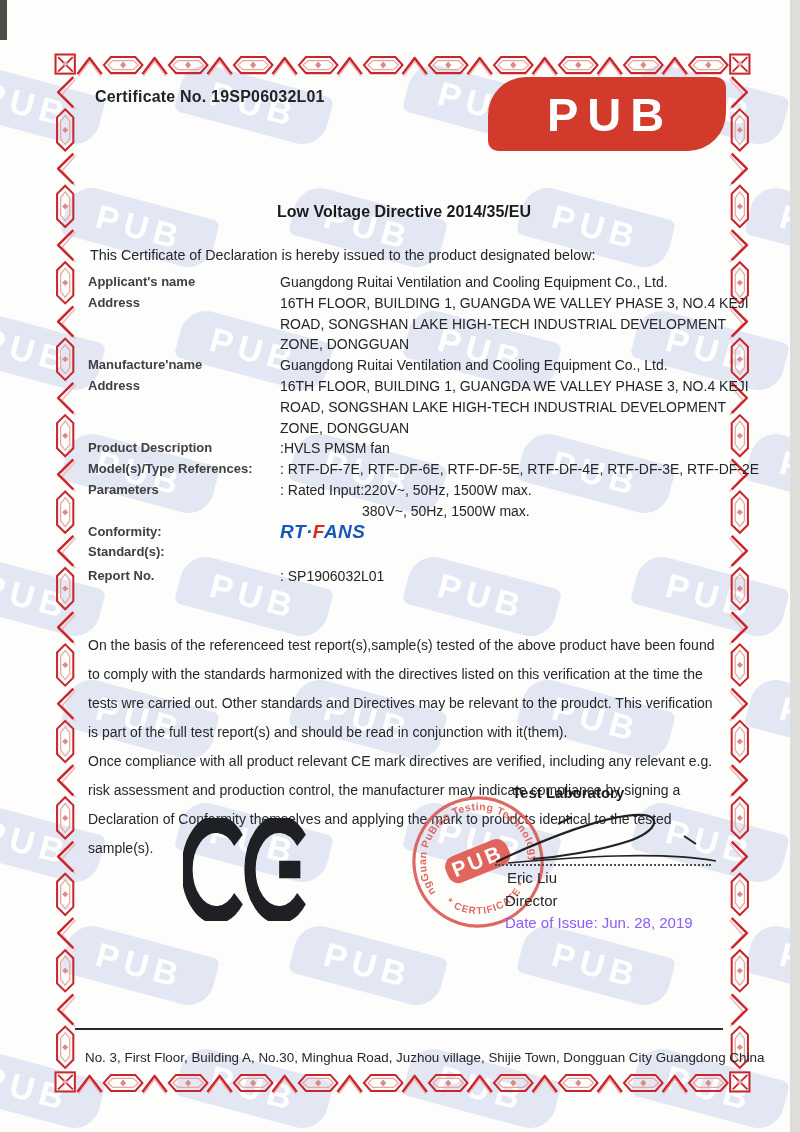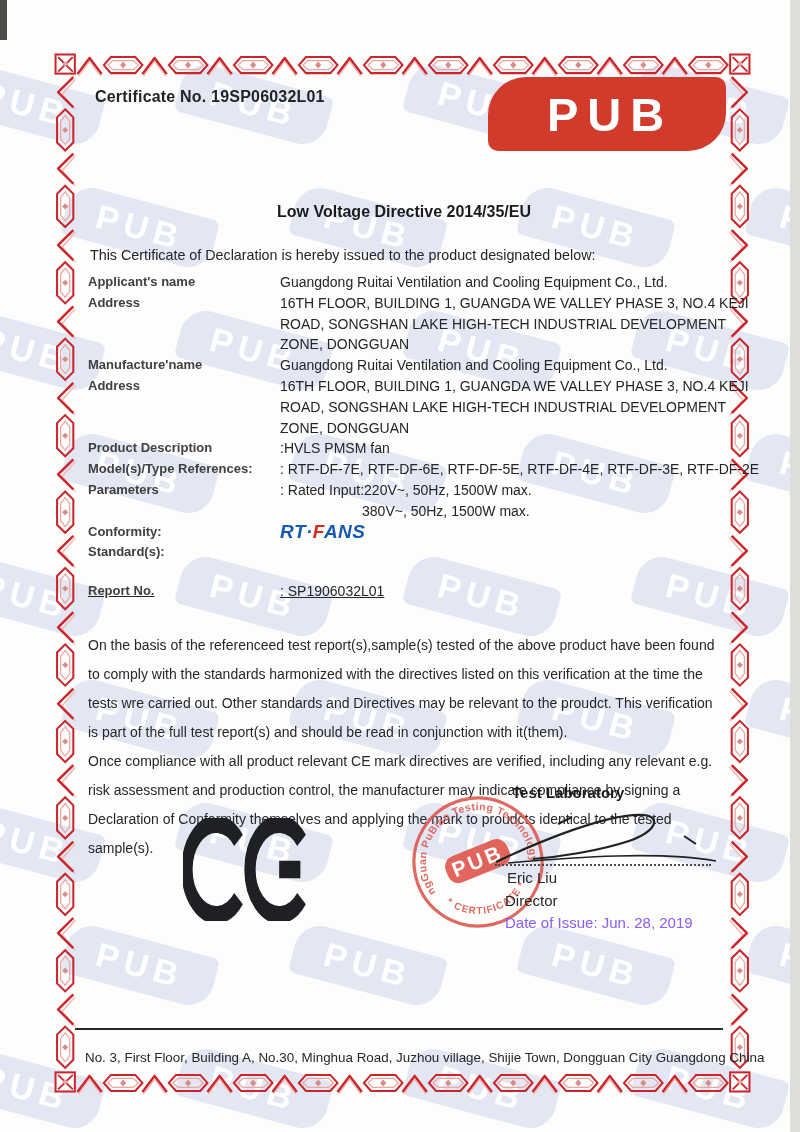--- a/index.html
+++ b/index.html
@@ -38,21 +38,21 @@
   .title{left:55px;top:160px;width:690px;text-align:center;font-size:30px;font-weight:bold;color:#1a1b1f;letter-spacing:.5px;margin:0;}
   .subtitle{left:55px;top:199px;width:690px;text-align:center;font-size:16px;font-weight:bold;color:#1a1b1f;margin:4px;}
   .intro{left:90px;top:247px;font-size:14.3px;color:#242528;}
 
   .fields{left:88px;top:272px;width:640px;line-height:20.8px;}
   .frow{display:flex;}
   .flabel{flex:0 0 192px;font-weight:bold;font-size:13px;color:#404040;}
   .fvalue{font-size:14px;color:#242528;white-space:nowrap;}
   .indent80{padding-left:80px;text-align:center;}
   .indent8{padding-left:8px;}
-  .report-row{margin-top:18px;text-decoration:underline;}
+  .report-row{margin-top:3px;}
   .tm{font-size:19px;font-weight:800;font-style:italic;letter-spacing:.5px;line-height:20.8px;}
   .tm .blue{color:#1658b8;} .tm .red{color:#d6281c;}
 
   .paras{left:88px;top:631px;width:632px;}
   .paras p{margin:0;font-size:14px;line-height:29px;color:#26272b;}
 
   .lab-title{left:512px;top:784px;font-size:15px;font-weight:bold;color:#1c1d20;}
   .sig-name{left:507px;top:869px;font-size:15px;color:#26272b;}
   .sig-role{left:505px;top:892px;font-size:15px;color:#26272b;}
   .sig-date{left:505px;top:914px;font-size:15px;color:#8b5cf6;}

